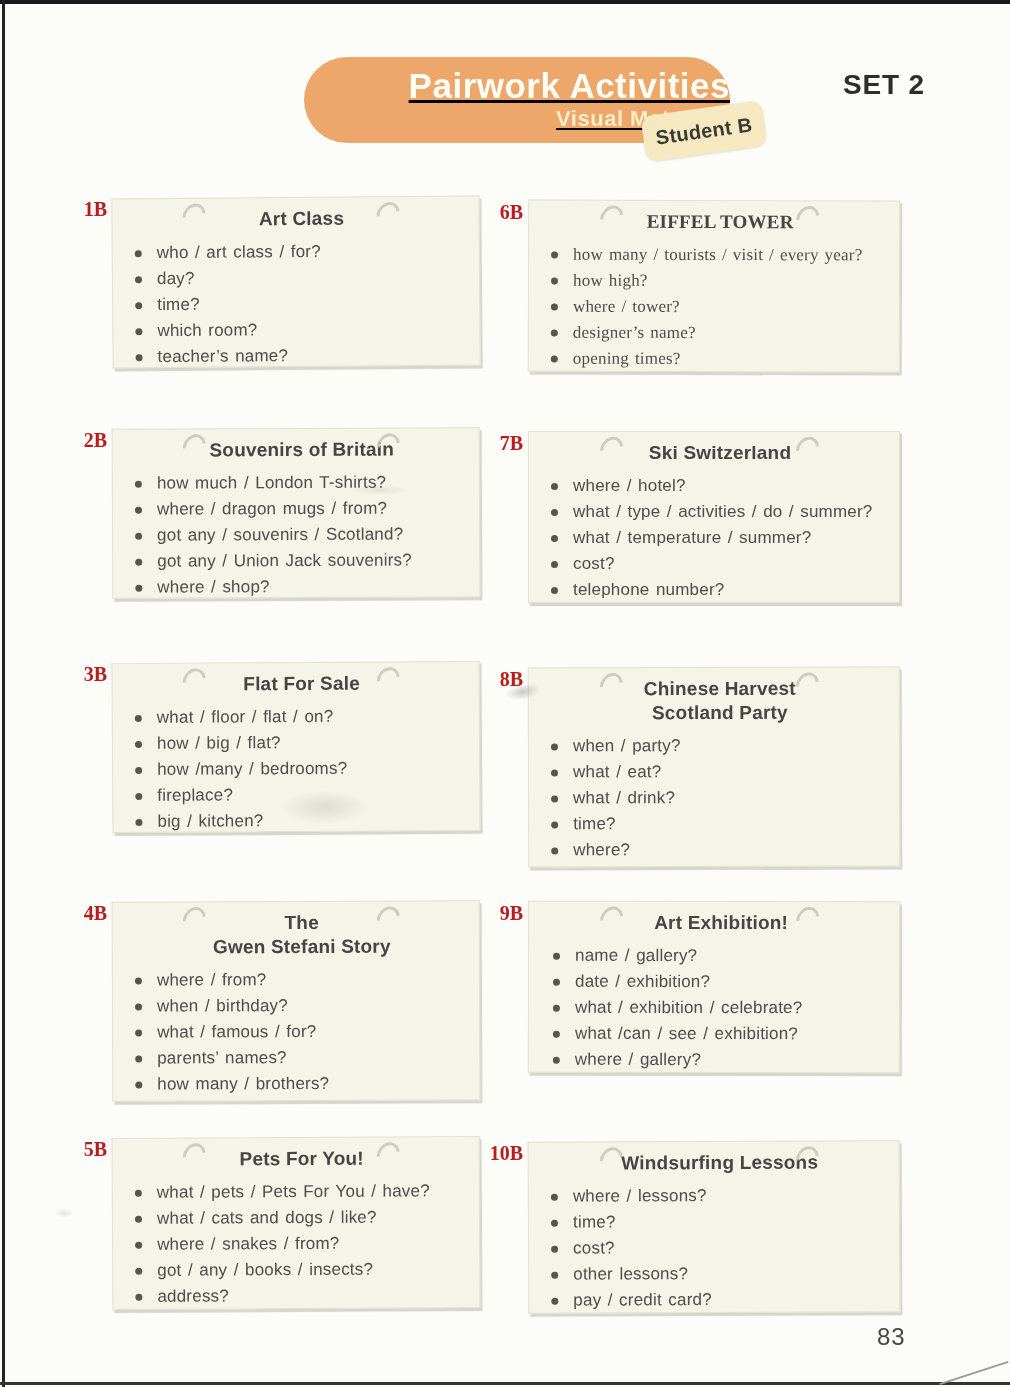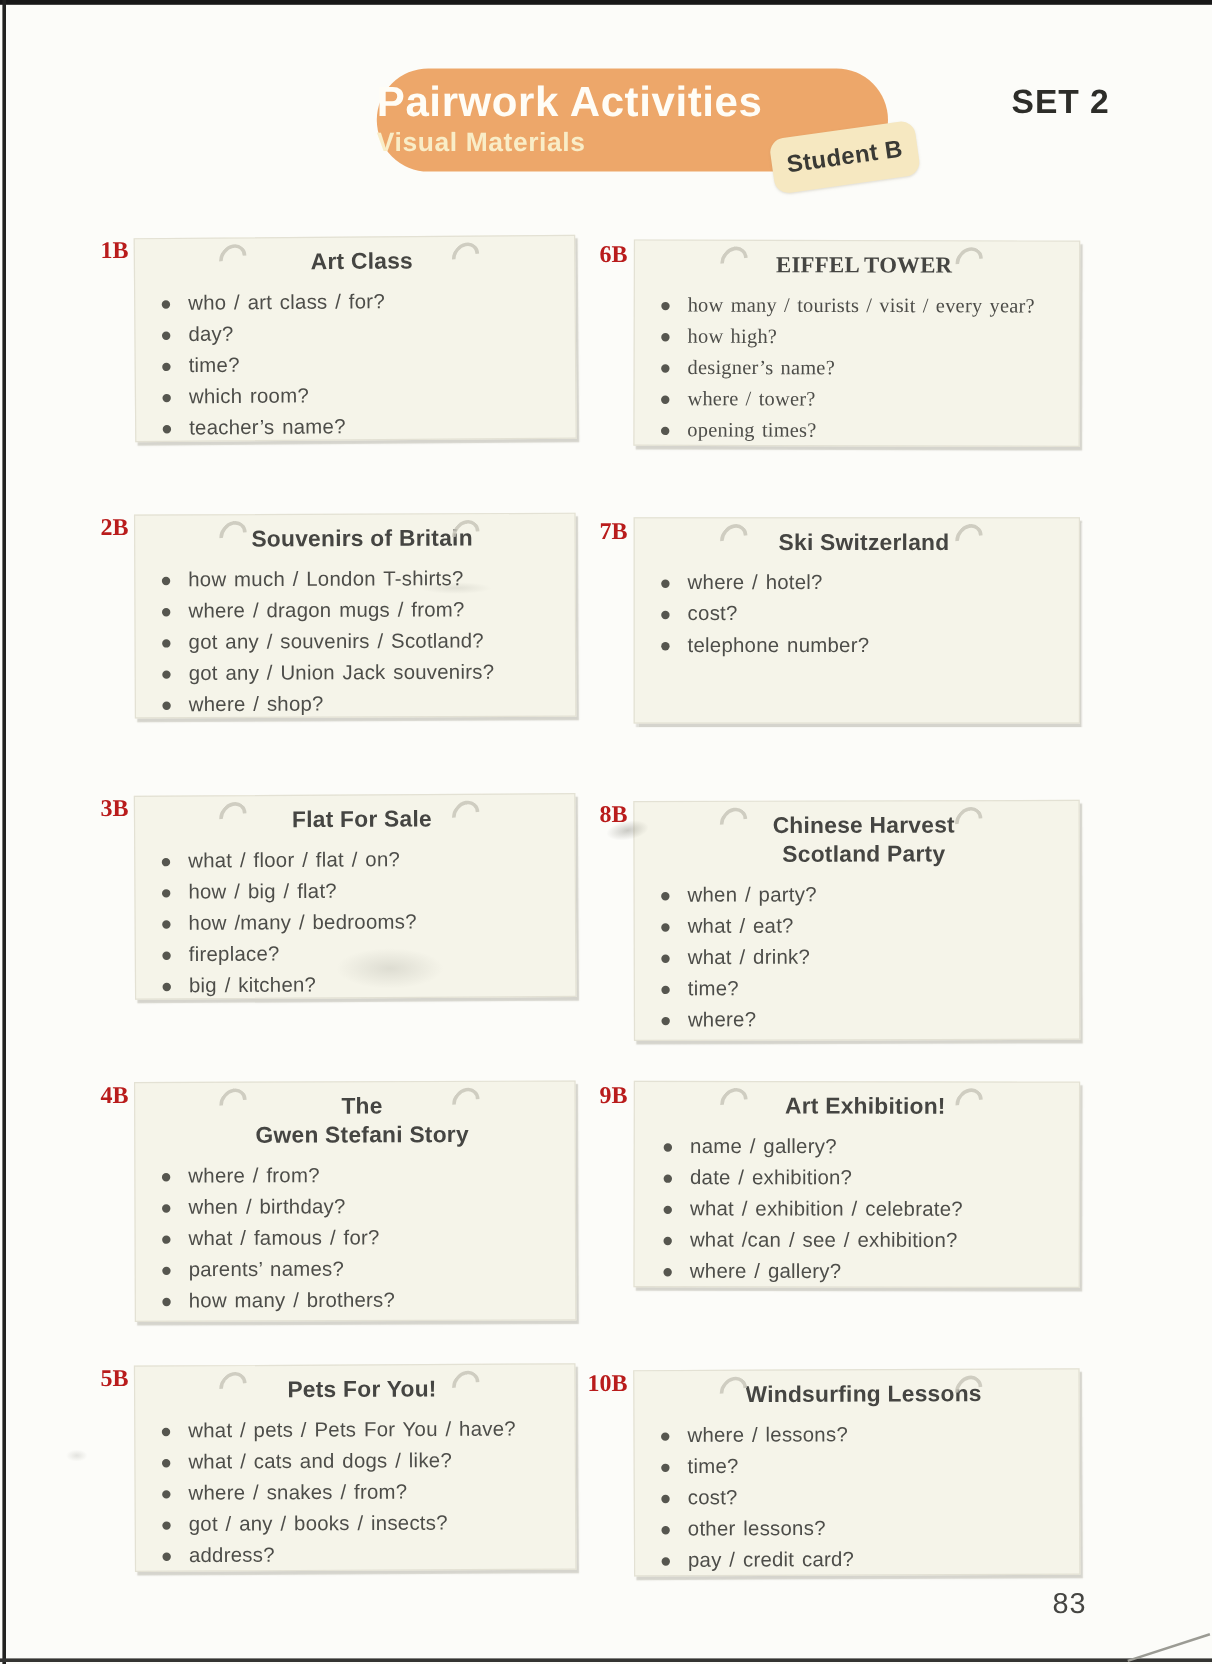--- a/index.html
+++ b/index.html
@@ -13,23 +13,23 @@
     position:absolute;inset:0;background:#fcfcf9;
   }
   
   .edge-top{position:absolute;left:0;top:0;width:100%;height:4px;background:#181818;}
   .edge-left{position:absolute;left:2px;top:0;width:3px;height:100%;background:#222220;}
   .edge-bottom{position:absolute;left:0;bottom:2px;width:100%;height:3px;background:#39393六;background:#343432;}
   .curl{position:absolute;left:938px;top:1372px;width:72px;height:2px;background:#9b9b94;transform:rotate(-18deg);}
 
   
   .banner{
-    position:absolute;left:314px;top:57px;width:426px;height:86px;
+    position:absolute;left:304px;top:57px;width:426px;height:86px;
     background:#eda76a;border-radius:46px;
-    text-align:left;padding-top:9px;box-sizing:border-box;
+    text-align:right;padding-top:9px;box-sizing:border-box;text-decoration:underline;
   }
   .banner-title{
     color:#fffdf6;font-size:35px;font-weight:bold;letter-spacing:0.5px;
     line-height:40px;
   }
   .banner-sub{
     color:#f9edc7;font-size:22px;font-weight:bold;letter-spacing:0.5px;
     line-height:26px;
   }
   .badge{
@@ -297,25 +297,25 @@
         <li>
             <span class="dot"></span>
             <span>how many / tourists / visit / every year?</span>
           </li>
         <li>
             <span class="dot"></span>
             <span>how high?</span>
           </li>
         <li>
             <span class="dot"></span>
+            <span>where / tower?</span>
+          </li>
+        <li>
+            <span class="dot"></span>
             <span>designer’s name?</span>
-          </li>
-        <li>
-            <span class="dot"></span>
-            <span>where / tower?</span>
           </li>
         <li>
             <span class="dot"></span>
             <span>opening times?</span>
           </li>
       </ul>
     </div>
   </div>
 
   <div class="cardwrap" style="left:528px;top:431px;width:372px;height:172px;">
@@ -324,20 +324,28 @@
       <span class="punch p1"></span>
       <span class="punch p2"></span>
       <div class="card-title">
         <span>Ski Switzerland</span>
         <span></span>
       </div>
       <ul class="items">
         <li>
             <span class="dot"></span>
             <span>where / hotel?</span>
+          </li>
+        <li>
+            <span class="dot"></span>
+            <span>what / type / activities / do / summer?</span>
+          </li>
+        <li>
+            <span class="dot"></span>
+            <span>what / temperature / summer?</span>
           </li>
         <li>
             <span class="dot"></span>
             <span>cost?</span>
           </li>
         <li>
             <span class="dot"></span>
             <span>telephone number?</span>
           </li>
       </ul>

